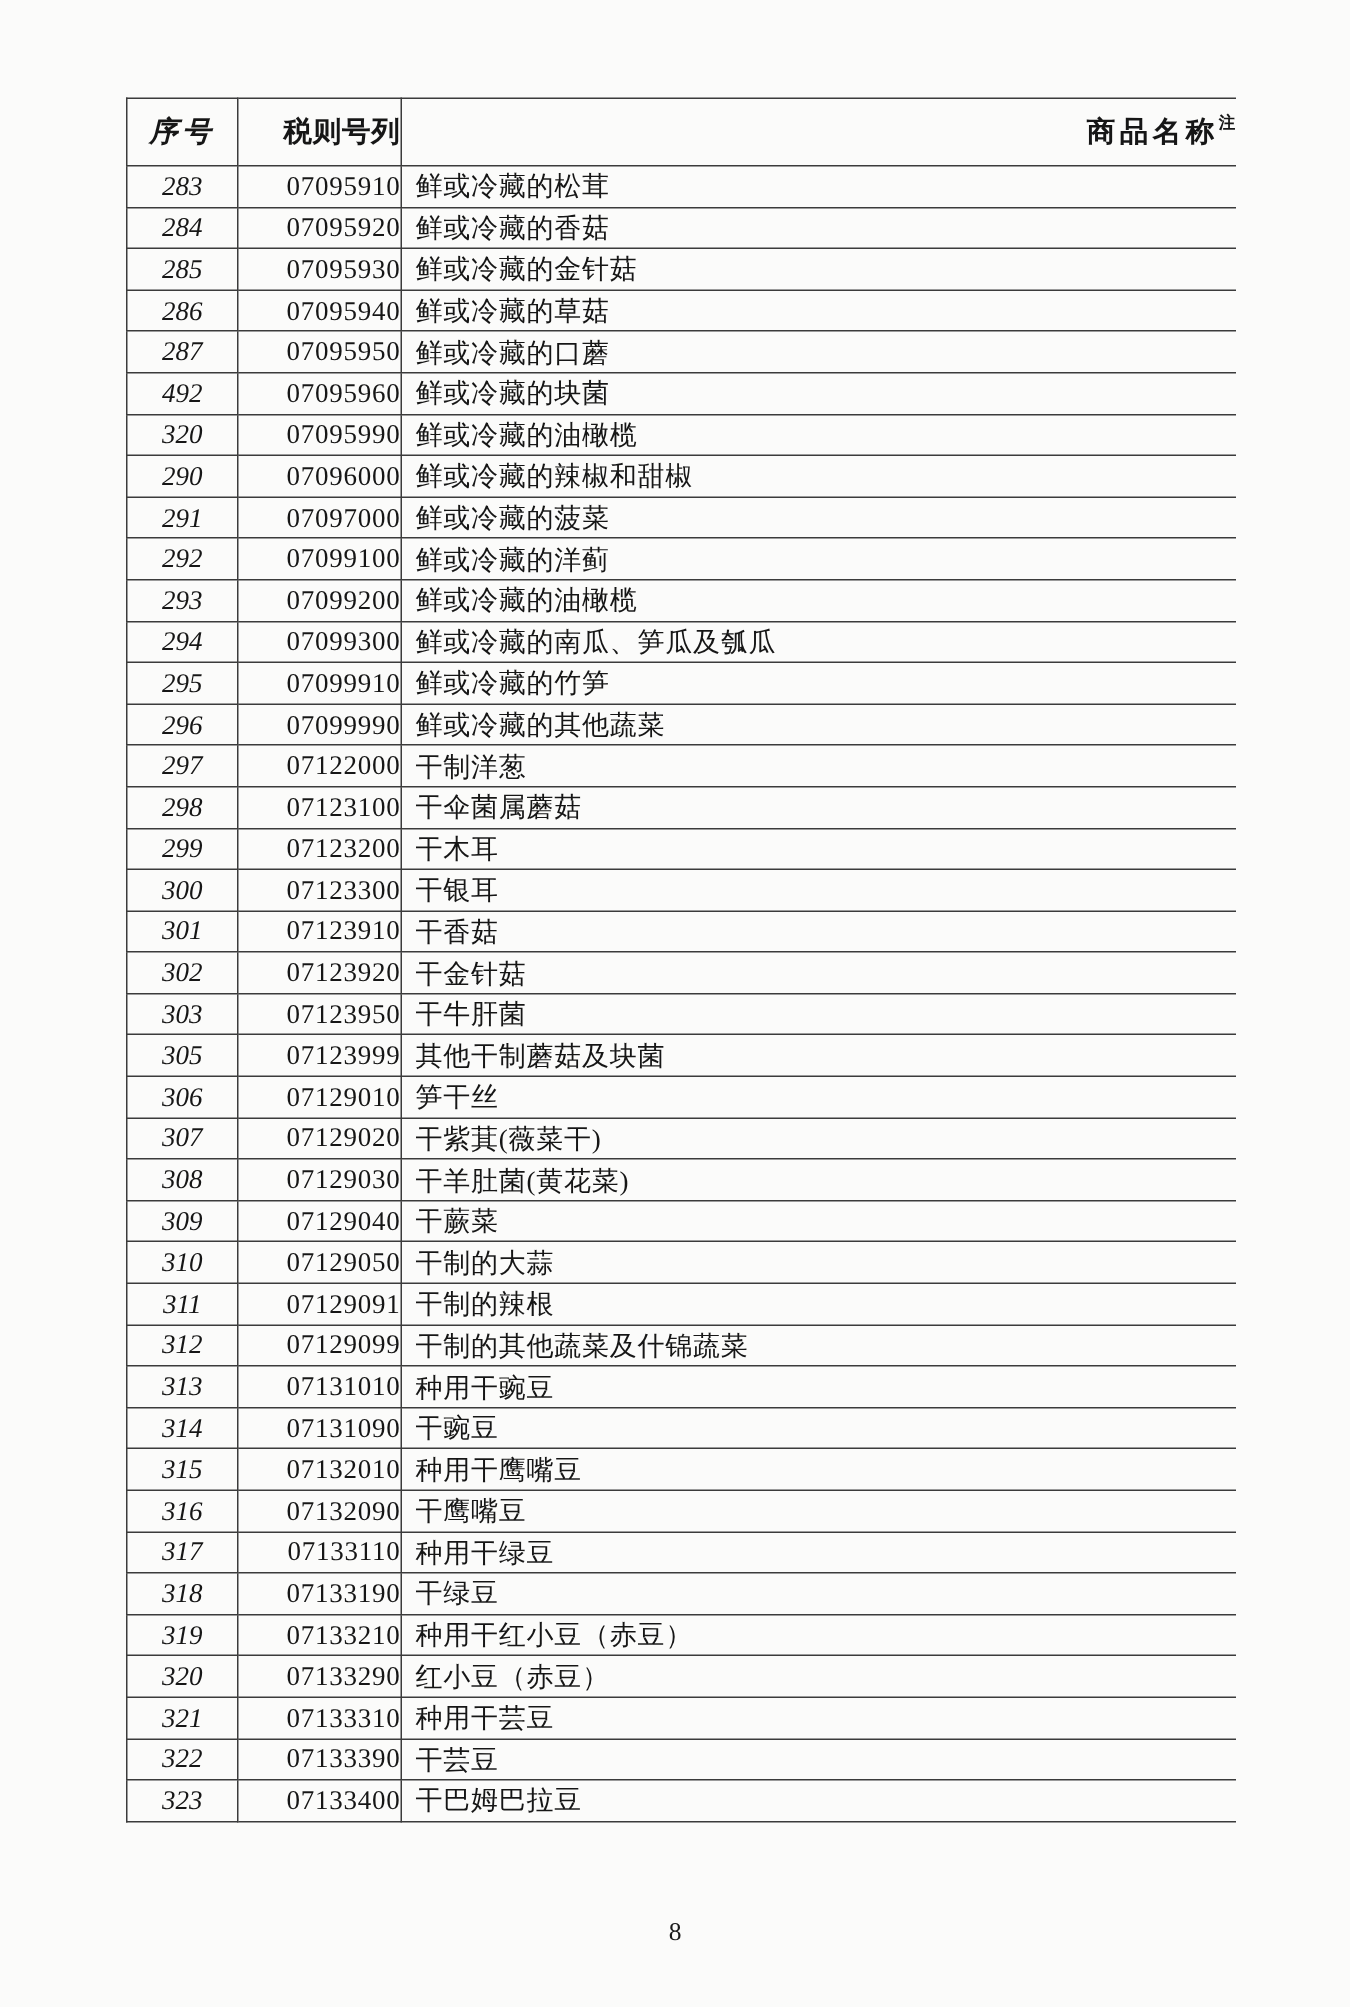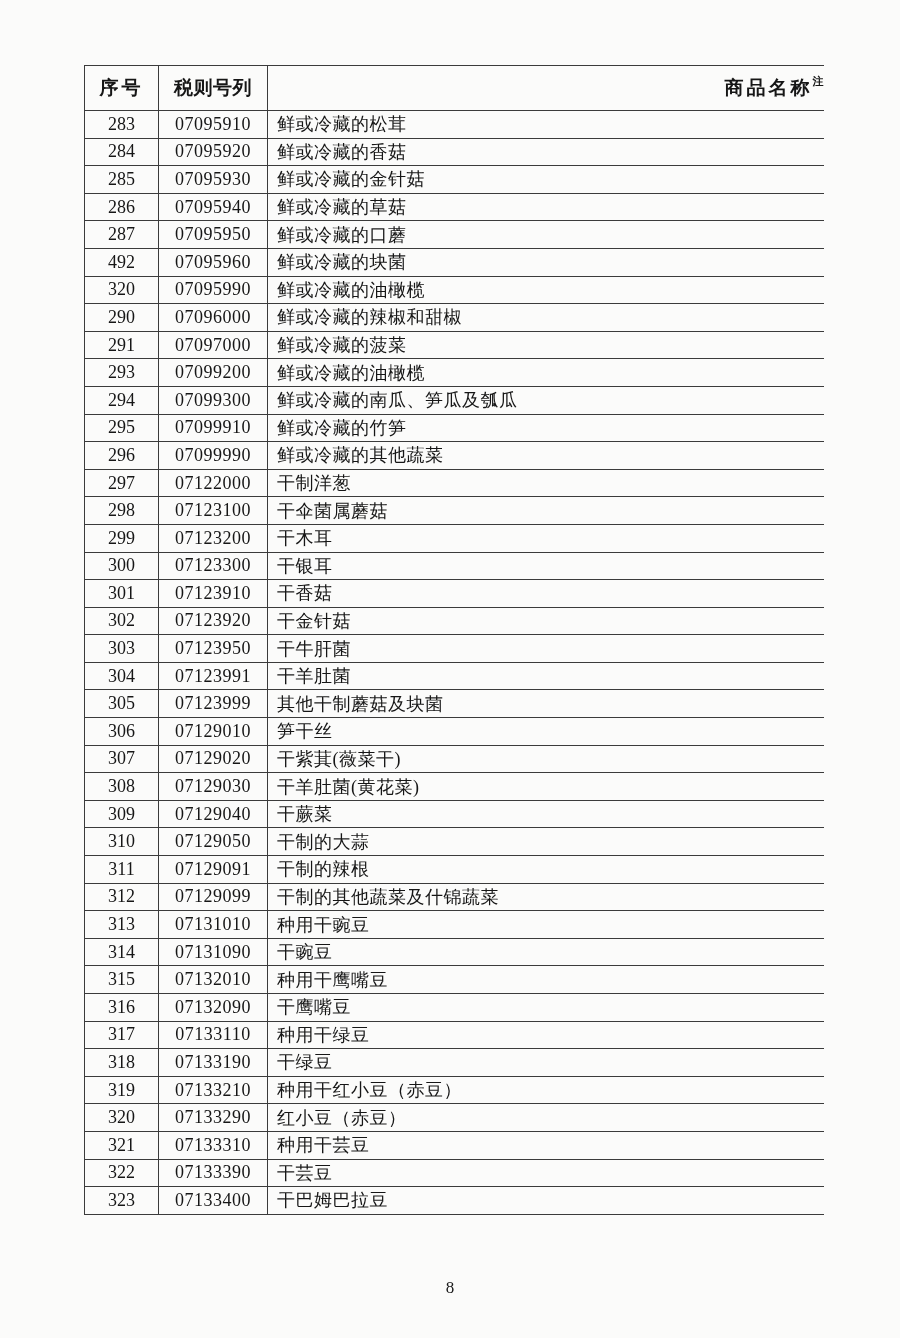--- a/index.html
+++ b/index.html
@@ -49,22 +49,22 @@
     letter-spacing: 0;
     font-weight: bold;
     position: relative;
     top: -2px;
   }
   .tbl tbody td {
     height: 26.6px;
     font-size: 18px;
     vertical-align: middle;
   }
-  .tbl .c1 { text-align: center; }
-  .tbl .c2 { text-align: center; letter-spacing: 0.5px; margin-left: 48px; }
+  .tbl .c1 { text-align: center; font-style: italic; }
+  .tbl .c2 { text-align: right; letter-spacing: 0.5px; margin-left: 48px; }
   .tbl tbody .c3 {
     text-align: left;
     padding-left: 9px;
     letter-spacing: 0.5px;
   }
   .pagenum {
     position: absolute;
     top: 1278px;
     left: 0;
     width: 900px;
@@ -130,20 +130,25 @@
           <td class="c1">290</td>
           <td class="c2">07096000</td>
           <td class="c3">鲜或冷藏的辣椒和甜椒</td>
         </tr>
         <tr>
           <td class="c1">291</td>
           <td class="c2">07097000</td>
           <td class="c3">鲜或冷藏的菠菜</td>
         </tr>
         <tr>
+          <td class="c1">292</td>
+          <td class="c2">07099100</td>
+          <td class="c3">鲜或冷藏的洋蓟</td>
+        </tr>
+        <tr>
           <td class="c1">293</td>
           <td class="c2">07099200</td>
           <td class="c3">鲜或冷藏的油橄榄</td>
         </tr>
         <tr>
           <td class="c1">294</td>
           <td class="c2">07099300</td>
           <td class="c3">鲜或冷藏的南瓜、笋瓜及瓠瓜</td>
         </tr>
         <tr>
@@ -183,25 +188,20 @@
         </tr>
         <tr>
           <td class="c1">302</td>
           <td class="c2">07123920</td>
           <td class="c3">干金针菇</td>
         </tr>
         <tr>
           <td class="c1">303</td>
           <td class="c2">07123950</td>
           <td class="c3">干牛肝菌</td>
-        </tr>
-        <tr>
-          <td class="c1">304</td>
-          <td class="c2">07123991</td>
-          <td class="c3">干羊肚菌</td>
         </tr>
         <tr>
           <td class="c1">305</td>
           <td class="c2">07123999</td>
           <td class="c3">其他干制蘑菇及块菌</td>
         </tr>
         <tr>
           <td class="c1">306</td>
           <td class="c2">07129010</td>
           <td class="c3">笋干丝</td>

